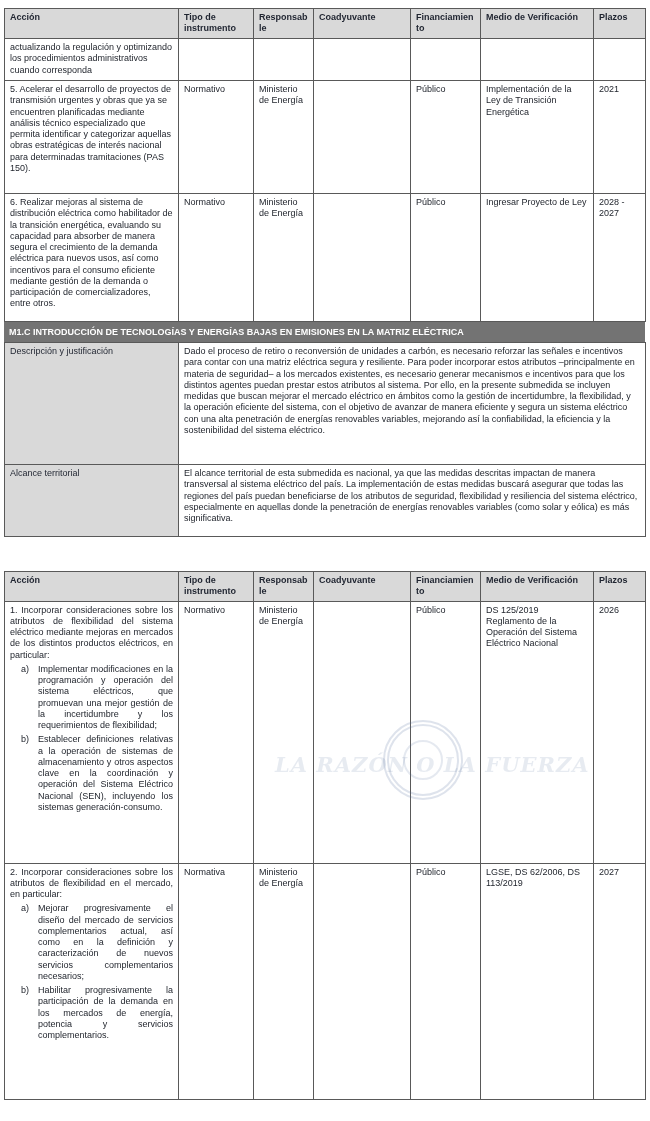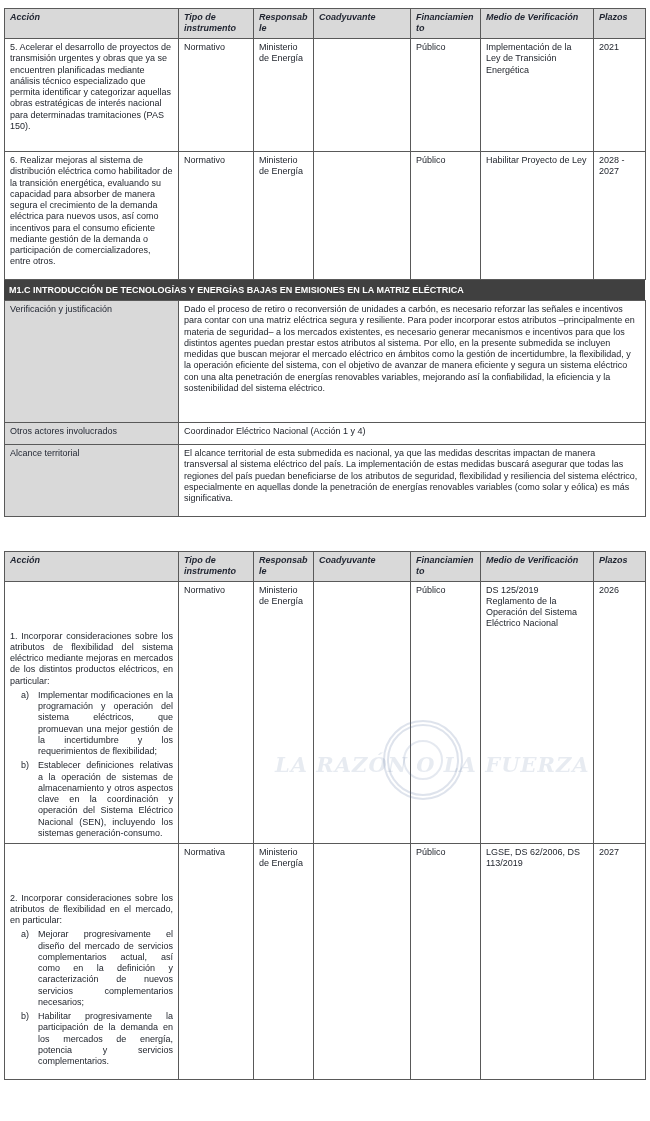--- a/index.html
+++ b/index.html
@@ -20,43 +20,42 @@
     font-size:9px;
     line-height:1.25;
     text-align:left;
     font-weight:normal;
     word-wrap:break-word;
   }
   table.grid th {
     background:#d9d9d9;
     font-weight:bold;
     color:#1f2430;
-    font-style:italic;
   }
   td.mid { vertical-align:middle; }
   td.just, .just { text-align:justify; }
   td.label {
     background:#d9d9d9;
     font-weight:bold;
     color:#1f2430;
   }
   .band {
     width:641px;
-    background:#404040;
+    background:#737373;
     color:#ffffff;
     font-weight:bold;
     font-size:9px;
     line-height:20px;
     height:20px;
     padding:0 5px;
     white-space:nowrap;
     overflow:hidden;
   }
   .gap { height:34px; }
-  .action-intro { text-align:justify;margin-top:46px; }
+  .action-intro { text-align:justify; }
   .sub-item { display:flex; padding-left:11px; margin-top:3px; }
   .sub-label { flex:0 0 17px; }
   .sub-text { flex:1; text-align:justify; }
   
   .watermark { position:absolute; left:275px; top:712px; width:290px; height:125px; z-index:2; pointer-events:none; }
   .wm-circle {
     position:absolute; left:108px; top:8px; width:80px; height:80px;
     border:6px double rgba(70,100,150,0.18); border-radius:50%;
   }
   .wm-inner {
@@ -89,55 +88,60 @@
         <tr>
       <th style="height:30px">Acción</th>
       <th>Tipo de instrumento</th>
       <th>Responsable</th>
       <th>Coadyuvante</th>
       <th>Financiamiento</th>
       <th>Medio de Verificación</th>
       <th>Plazos</th>
     </tr>
     <tr>
+      <td class="just" style="height:42px">actualizando la regulación y optimizando los procedimientos administrativos cuando corresponda</td>
+      <td></td>
+      <td></td>
+      <td></td>
+      <td></td>
+      <td></td>
+      <td></td>
+    </tr>
+    <tr>
       <td class="just" style="height:113px">5. Acelerar el desarrollo de proyectos de transmisión urgentes y obras que ya se encuentren planificadas mediante análisis técnico especializado que permita identificar y categorizar aquellas obras estratégicas de interés nacional para determinadas tramitaciones (PAS 150).</td>
       <td class="mid">Normativo</td>
       <td class="mid">Ministerio de Energía</td>
       <td class="mid"></td>
       <td class="mid">Público</td>
       <td class="mid just">Implementación de la Ley de Transición Energética</td>
       <td class="mid">2021</td>
     </tr>
     <tr>
       <td class="just" style="height:128px">6. Realizar mejoras al sistema de distribución eléctrica como habilitador de la transición energética, evaluando su capacidad para absorber de manera segura el crecimiento de la demanda eléctrica para nuevos usos, así como incentivos para el consumo eficiente mediante gestión de la demanda o participación de comercializadores, entre otros.</td>
       <td class="mid">Normativo</td>
       <td class="mid">Ministerio de Energía</td>
       <td class="mid"></td>
       <td class="mid">Público</td>
-      <td class="mid just">Habilitar Proyecto de Ley</td>
+      <td class="mid just">Ingresar Proyecto de Ley</td>
       <td class="mid">2028 - 2027</td>
     </tr>
   </tbody>
     </table>
 
   <div class="band">M1.C INTRODUCCIÓN DE TECNOLOGÍAS Y ENERGÍAS BAJAS EN EMISIONES EN LA MATRIZ ELÉCTRICA</div>
 
   <table class="grid">
     <colgroup>
       <col style="width:174px">
         <col style="width:467px">
     </colgroup>
     <tbody>
         <tr>
-      <td class="label mid" style="height:122px">Verificación y justificación</td>
+      <td class="label mid" style="height:122px">Descripción y justificación</td>
       <td class="just">Dado el proceso de retiro o reconversión de unidades a carbón, es necesario reforzar las señales e incentivos para contar con una matriz eléctrica segura y resiliente. Para poder incorporar estos atributos –principalmente en materia de seguridad– a los mercados existentes, es necesario generar mecanismos e incentivos para que los distintos agentes puedan prestar estos atributos al sistema. Por ello, en la presente submedida se incluyen medidas que buscan mejorar el mercado eléctrico en ámbitos como la gestión de incertidumbre, la flexibilidad, y la operación eficiente del sistema, con el objetivo de avanzar de manera eficiente y segura un sistema eléctrico con una alta penetración de energías renovables variables, mejorando así la confiabilidad, la eficiencia y la sostenibilidad del sistema eléctrico.</td>
-    </tr>
-    <tr>
-      <td class="label mid" style="height:22px">Otros actores involucrados</td>
-      <td class="mid">Coordinador Eléctrico Nacional (Acción 1 y 4)</td>
     </tr>
     <tr>
       <td class="label" style="height:72px">Alcance territorial</td>
       <td class="just">El alcance territorial de esta submedida es nacional, ya que las medidas descritas impactan de manera transversal al sistema eléctrico del país. La implementación de estas medidas buscará asegurar que todas las regiones del país puedan beneficiarse de los atributos de seguridad, flexibilidad y resiliencia del sistema eléctrico, especialmente en aquellas donde la penetración de energías renovables variables (como solar y eólica) es más significativa.</td>
     </tr>
   </tbody>
     </table>
 
   <div class="gap"></div>
 

